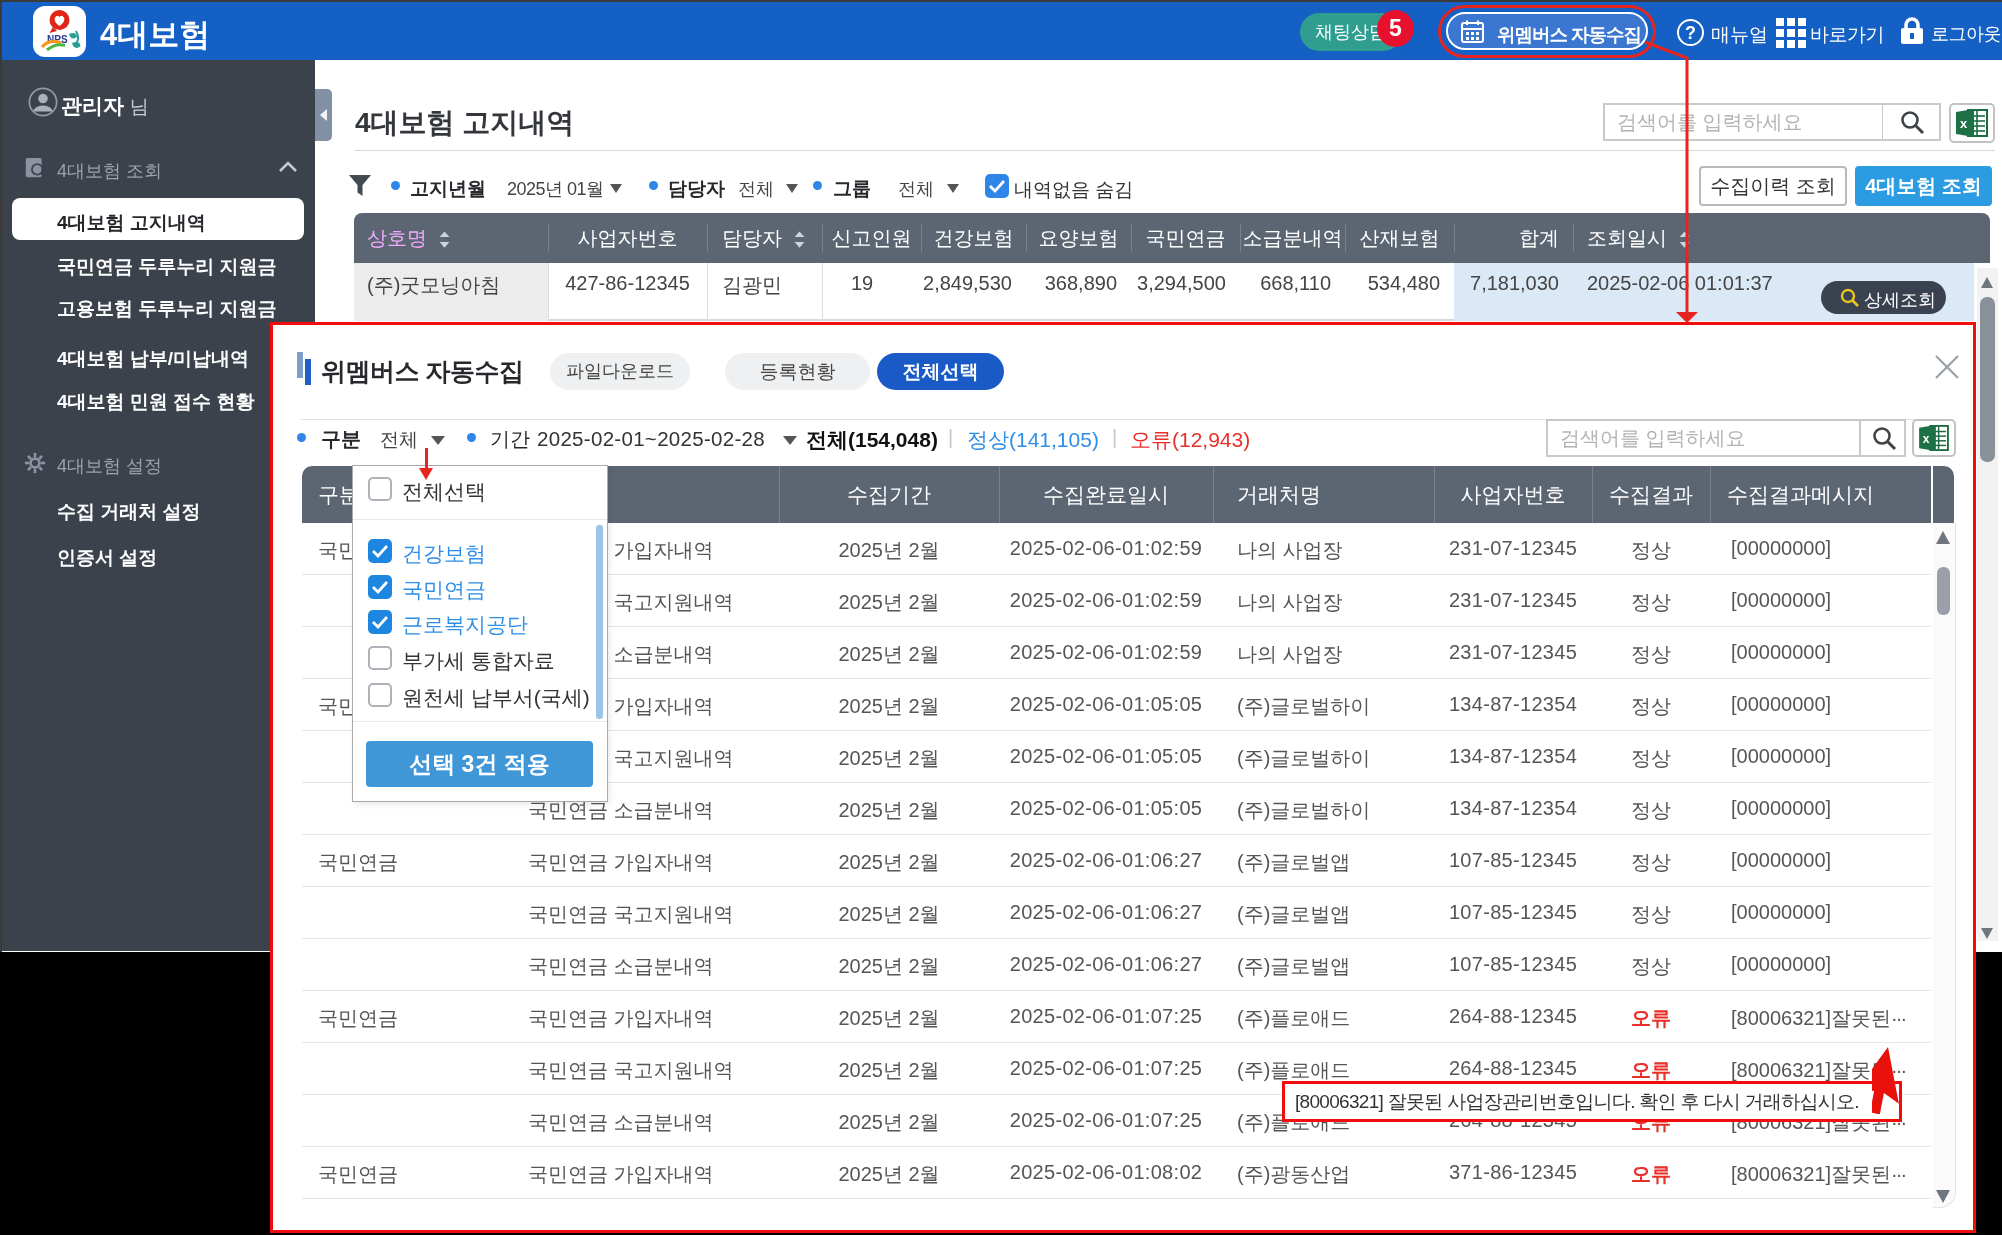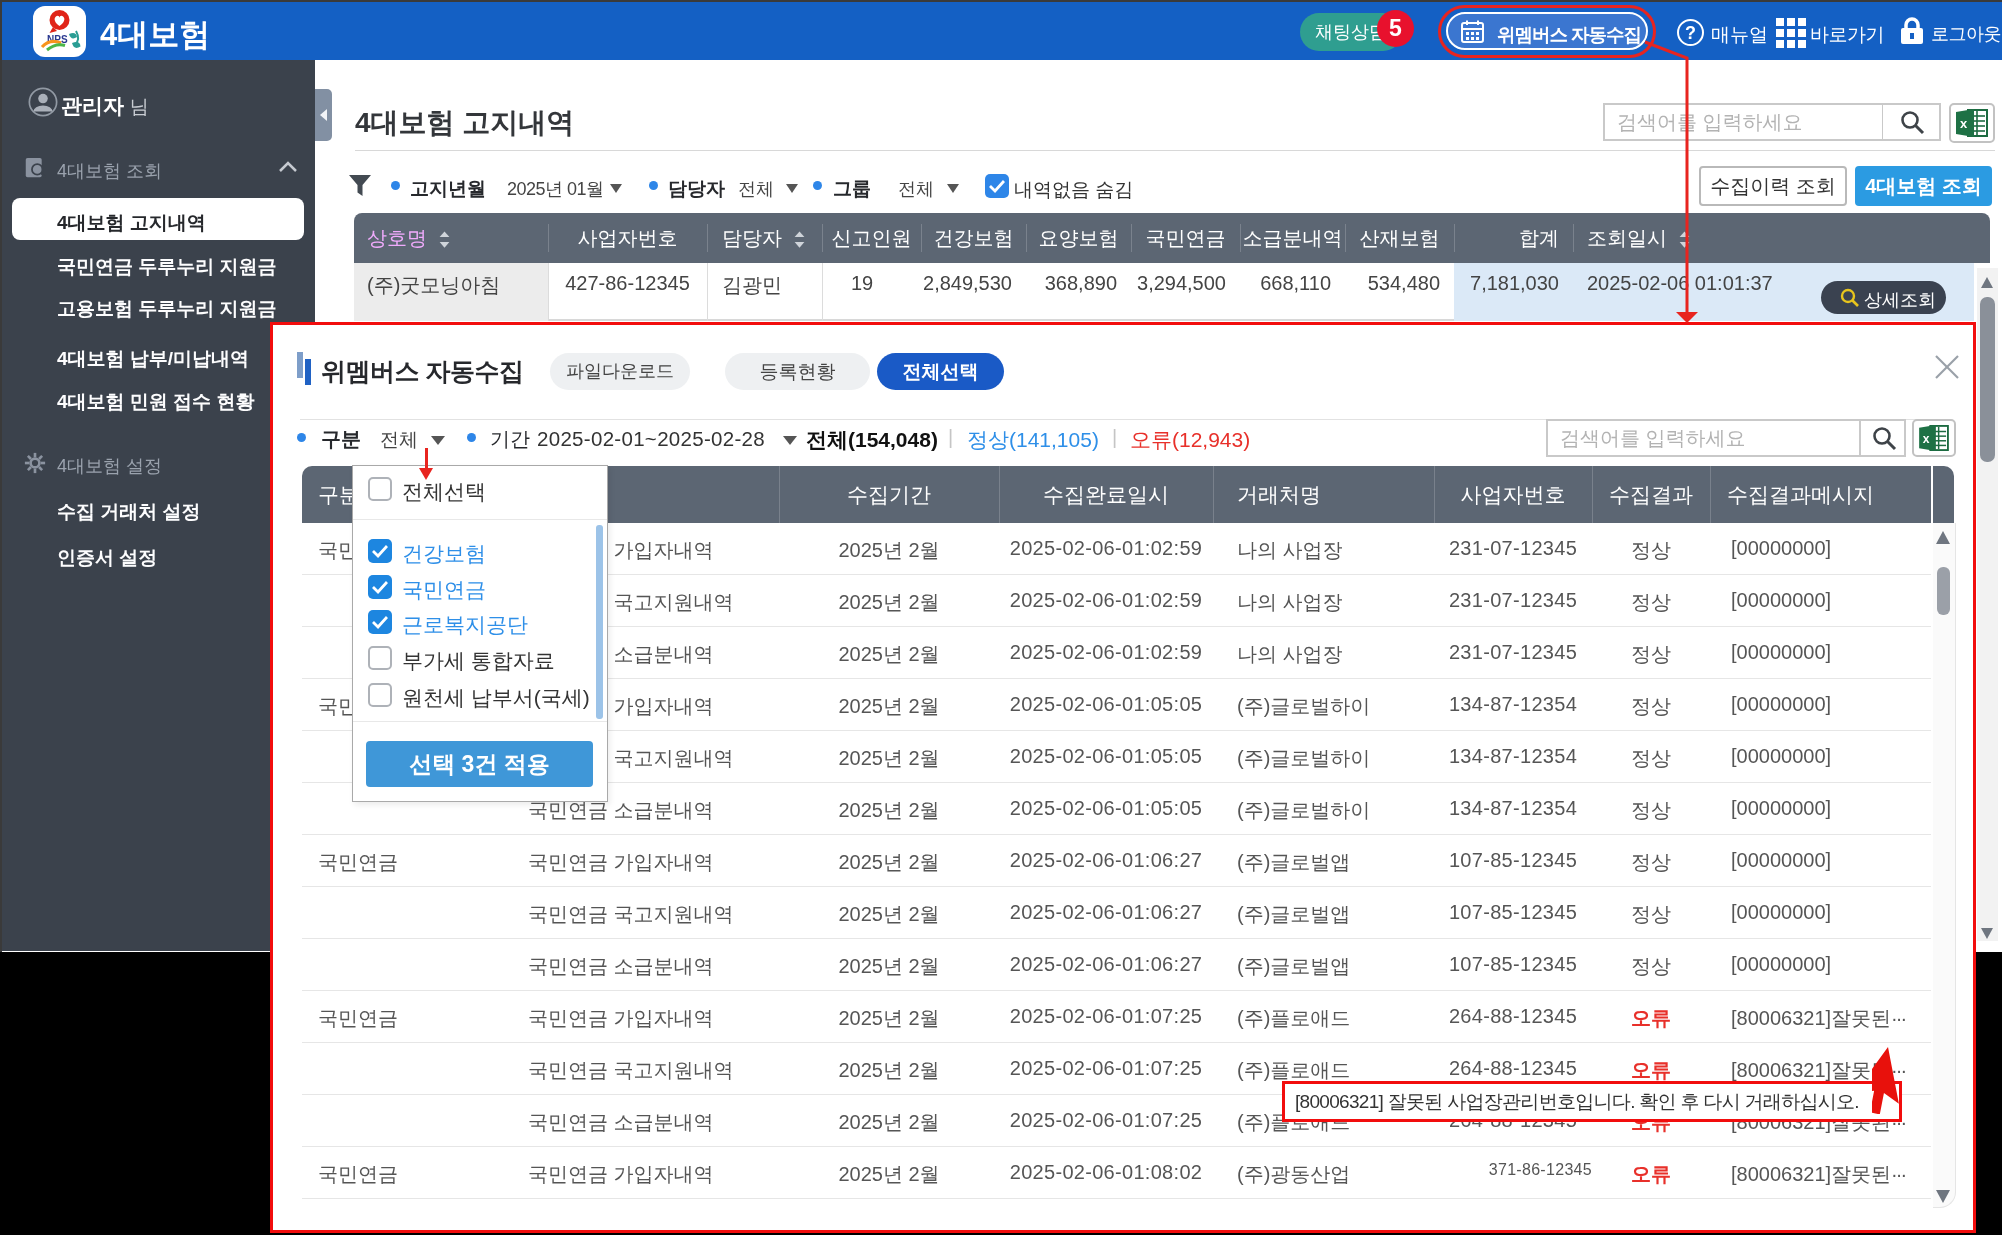--- a/index.html
+++ b/index.html
@@ -366,21 +366,21 @@
 <div class="a" style="z-index:11;left:1237px;top:1109px;font-size:20px;color:#555">(주)플로애드</div>
 <div class="a" style="z-index:11;left:1434px;top:1109px;width:158px;text-align:center;font-size:20px;color:#555;letter-spacing:0.3px">264-88-12345</div>
 <div class="a" style="z-index:11;left:1592px;top:1109px;width:118px;text-align:center;font-size:20px;font-weight:bold;color:#e8302a">오류</div>
 <div class="a" style="z-index:11;left:1731px;top:1109px;width:200px;font-size:20px;color:#555;white-space:nowrap">[80006321]잘못된<span style="letter-spacing:-2px">···</span></div>
 <div class="a" style="z-index:11;left:302px;top:1198px;width:1629px;height:1px;background:#e6e6e6"></div>
 <div class="a" style="z-index:11;left:318px;top:1161px;font-size:20px;color:#555">국민연금</div>
 <div class="a" style="z-index:11;left:528px;top:1161px;font-size:20px;color:#555">국민연금 가입자내역</div>
 <div class="a" style="z-index:11;left:779px;top:1161px;width:220px;text-align:center;font-size:20px;color:#555">2025년 2월</div>
 <div class="a" style="z-index:11;left:999px;top:1161px;width:214px;text-align:center;font-size:20px;color:#555;letter-spacing:0.3px">2025-02-06-01:08:02</div>
 <div class="a" style="z-index:11;left:1237px;top:1161px;font-size:20px;color:#555">(주)광동산업</div>
-<div class="a" style="z-index:11;left:1434px;top:1161px;width:158px;text-align:right;font-size:16px;color:#555;letter-spacing:0.3px">371-86-12345</div>
+<div class="a" style="z-index:11;left:1434px;top:1161px;width:158px;text-align:center;font-size:20px;color:#555;letter-spacing:0.3px">371-86-12345</div>
 <div class="a" style="z-index:11;left:1592px;top:1161px;width:118px;text-align:center;font-size:20px;font-weight:bold;color:#e8302a">오류</div>
 <div class="a" style="z-index:11;left:1731px;top:1161px;width:200px;font-size:20px;color:#555;white-space:nowrap">[80006321]잘못된<span style="letter-spacing:-2px">···</span></div>
 <div class="a" style="z-index:11;left:1933px;top:523px;width:23px;height:685px;background:#fafafa;border-right:1px solid #e5e5e5;border-bottom:1px solid #e5e5e5;border-radius:0 0 16px 0"></div>
 <div style="z-index:11;position:absolute;left:1936px;top:531px;width:0;height:0;border-left:7.5px solid transparent;border-right:7.5px solid transparent;border-bottom:13px solid #6f7680"></div>
 <div class="a" style="z-index:11;left:1937px;top:567px;width:13px;height:48px;background:#9ba0a8;border-radius:6px"></div>
 <div style="z-index:11;position:absolute;left:1936px;top:1190px;width:0;height:0;border-left:7.5px solid transparent;border-right:7.5px solid transparent;border-top:13px solid #6f7680"></div>
 <div class="a" style="z-index:15;left:352px;top:465px;width:256px;height:337px;background:#fff;border:1px solid #a9a9a9;box-shadow:2px 3px 6px rgba(0,0,0,0.08)"></div>
 <div class="a" style="z-index:15;left:368px;top:477px;width:24px;height:24px;background:#fff;border:2px solid #aeb2b8;border-radius:5px"></div>
 <div class="a" style="z-index:15;left:402px;top:478px;font-size:21px;color:#333">전체선택</div>
 <div class="a" style="z-index:15;left:353px;top:519px;width:254px;height:1px;background:#e8e8e8"></div>

